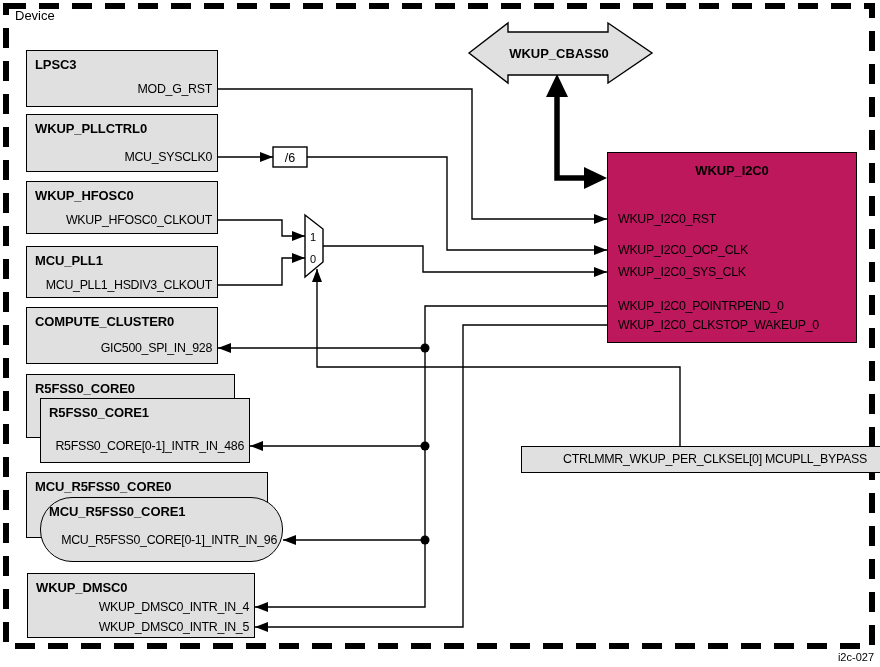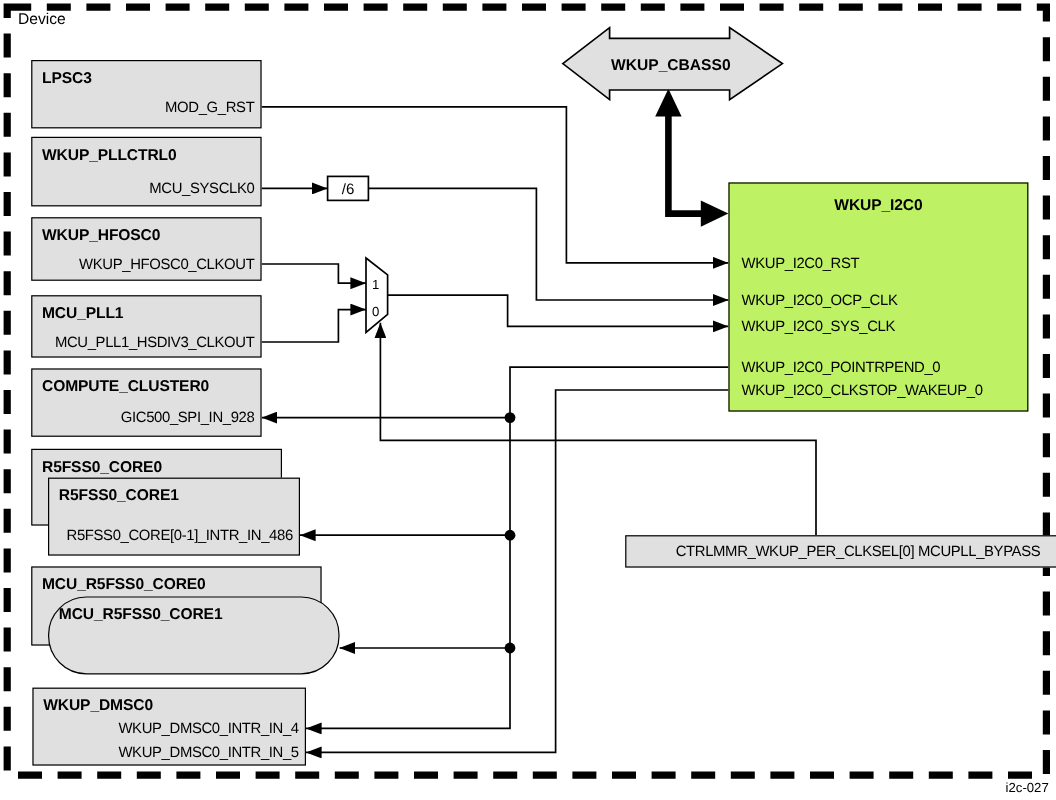--- a/index.html
+++ b/index.html
@@ -15,21 +15,21 @@
   }
   .block .title{
     position:absolute;left:8px;top:6px;font-weight:bold;font-size:13px;
     white-space:nowrap;letter-spacing:-0.1px;
   }
   .port{
     position:absolute;font-size:12.4px;white-space:nowrap;letter-spacing:-0.3px;
   }
   .port.right{right:5px;text-align:right;}
   .port.left{left:10px;text-align:left;}
-  .highlight{background:#bef264;}
+  .highlight{background:#be185d;}
   .highlight .title{
     left:0;right:0;top:10px;text-align:center;font-size:13px;
   }
   .ctrl-box{
     position:absolute;background:#e0e0e0;border:1.4px solid #000;box-sizing:border-box;
     font-size:12.4px;text-align:center;letter-spacing:-0.3px;white-space:nowrap;
   }
   svg text{font-family:"Liberation Sans",sans-serif;}
 </style>
 </head>
@@ -121,20 +121,21 @@
     <span class="title">R5FSS0_CORE1</span>
     <span class="port right" style="top:40px;">R5FSS0_CORE[0-1]_INTR_IN_486</span>
   </div>
 
   <div class="block" style="left:26px;top:472px;width:242px;height:66px;">
     <span class="title">MCU_R5FSS0_CORE0</span>
   </div>
 
   <div class="block" style="left:40px;top:497px;width:243px;height:65px;border-radius:32px;">
     <span class="title">MCU_R5FSS0_CORE1</span>
+    <span class="port right" style="top:35px;">MCU_R5FSS0_CORE[0-1]_INTR_IN_96</span>
   </div>
 
   <div class="block" style="left:27px;top:573px;width:228px;height:65px;">
     <span class="title">WKUP_DMSC0</span>
     <span class="port right" style="top:26px;">WKUP_DMSC0_INTR_IN_4</span>
     <span class="port right" style="top:46px;margin-left:37px;">WKUP_DMSC0_INTR_IN_5</span>
   </div>
 
   <div class="block highlight" style="left:607px;top:152px;width:250px;height:191px;">
     <span class="title">WKUP_I2C0</span>

